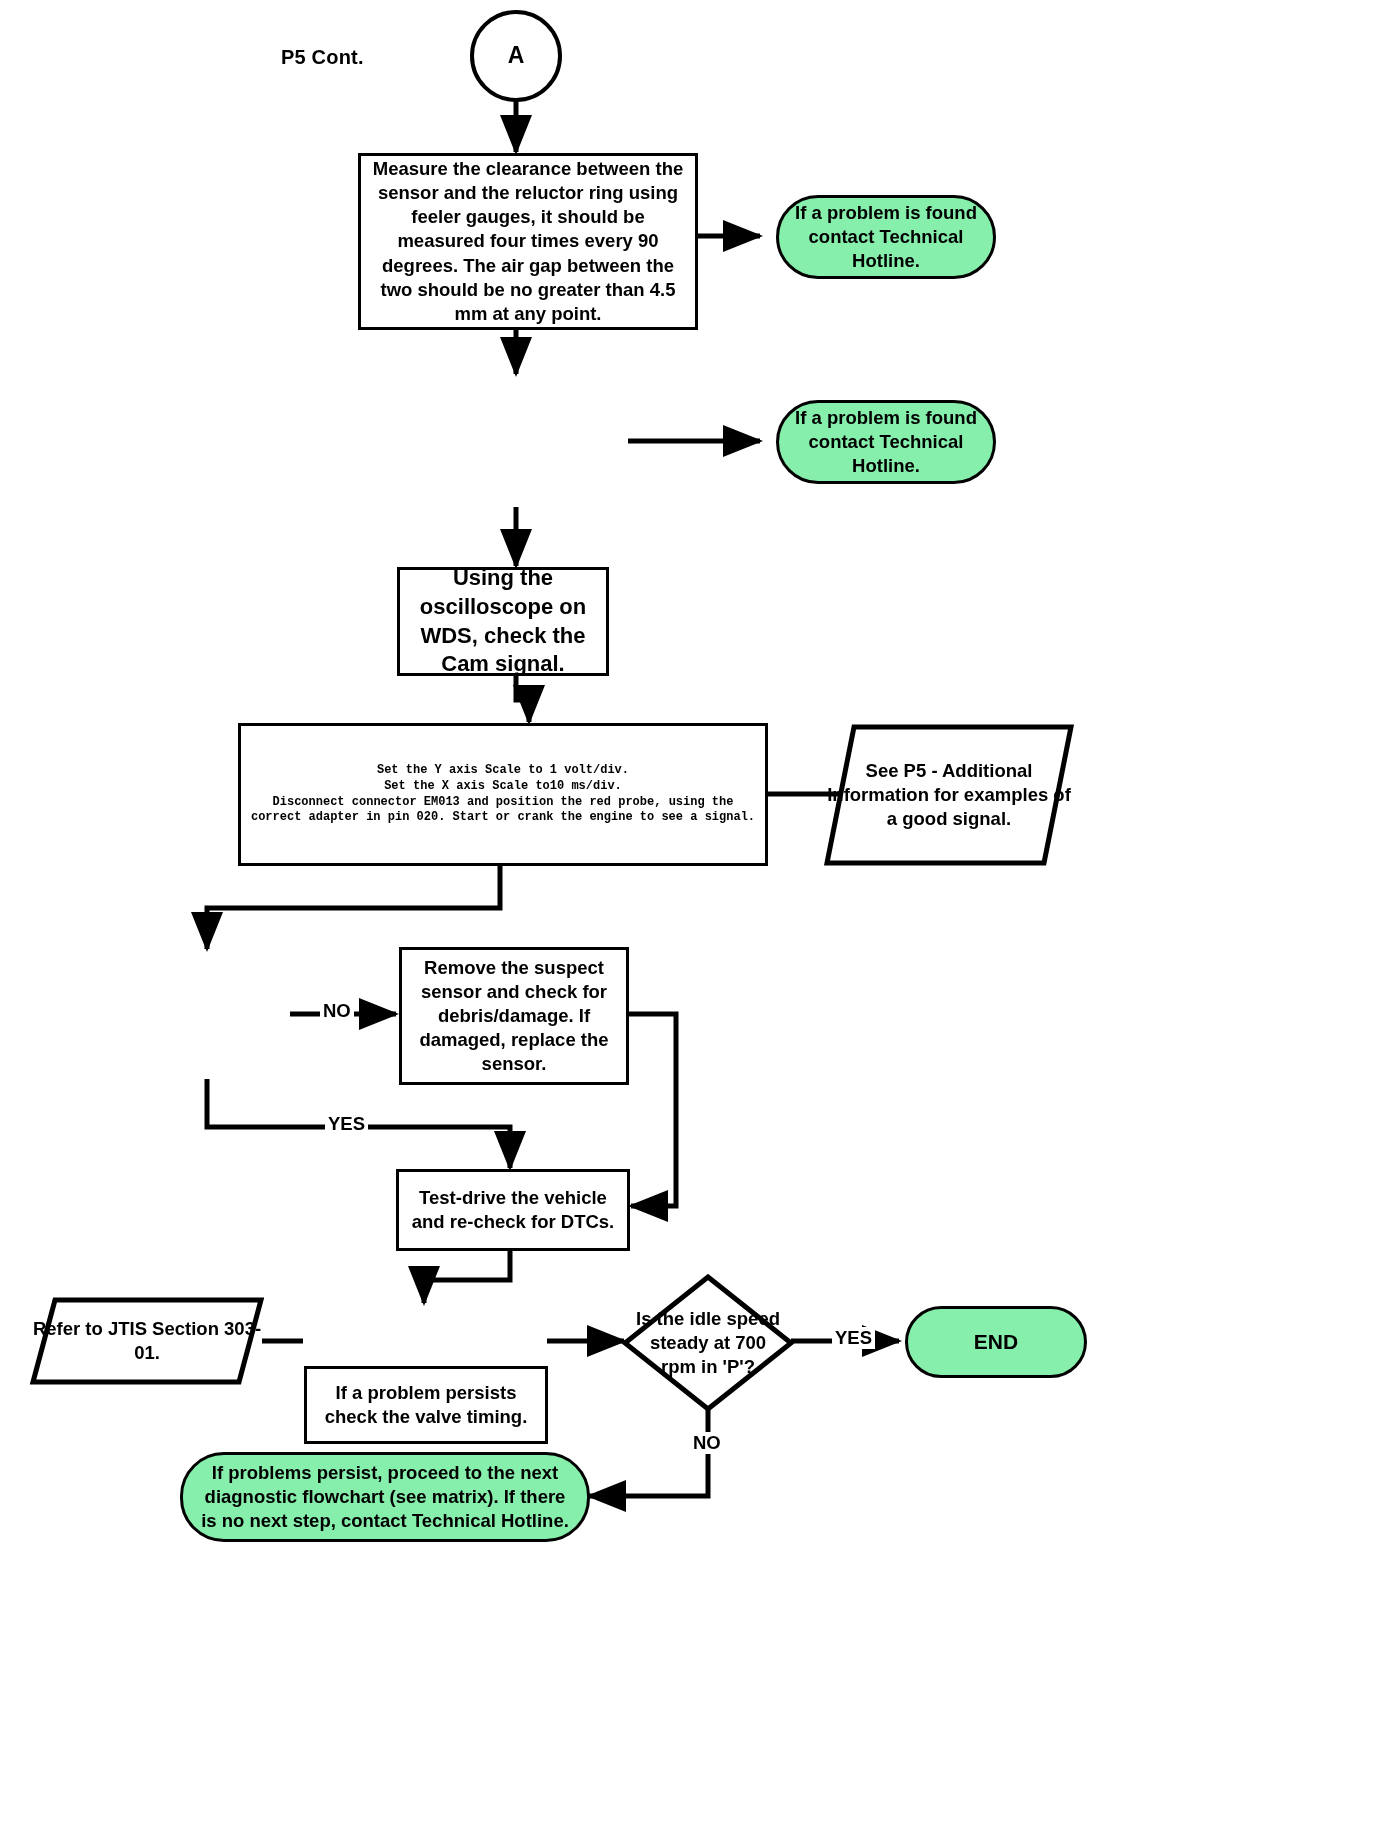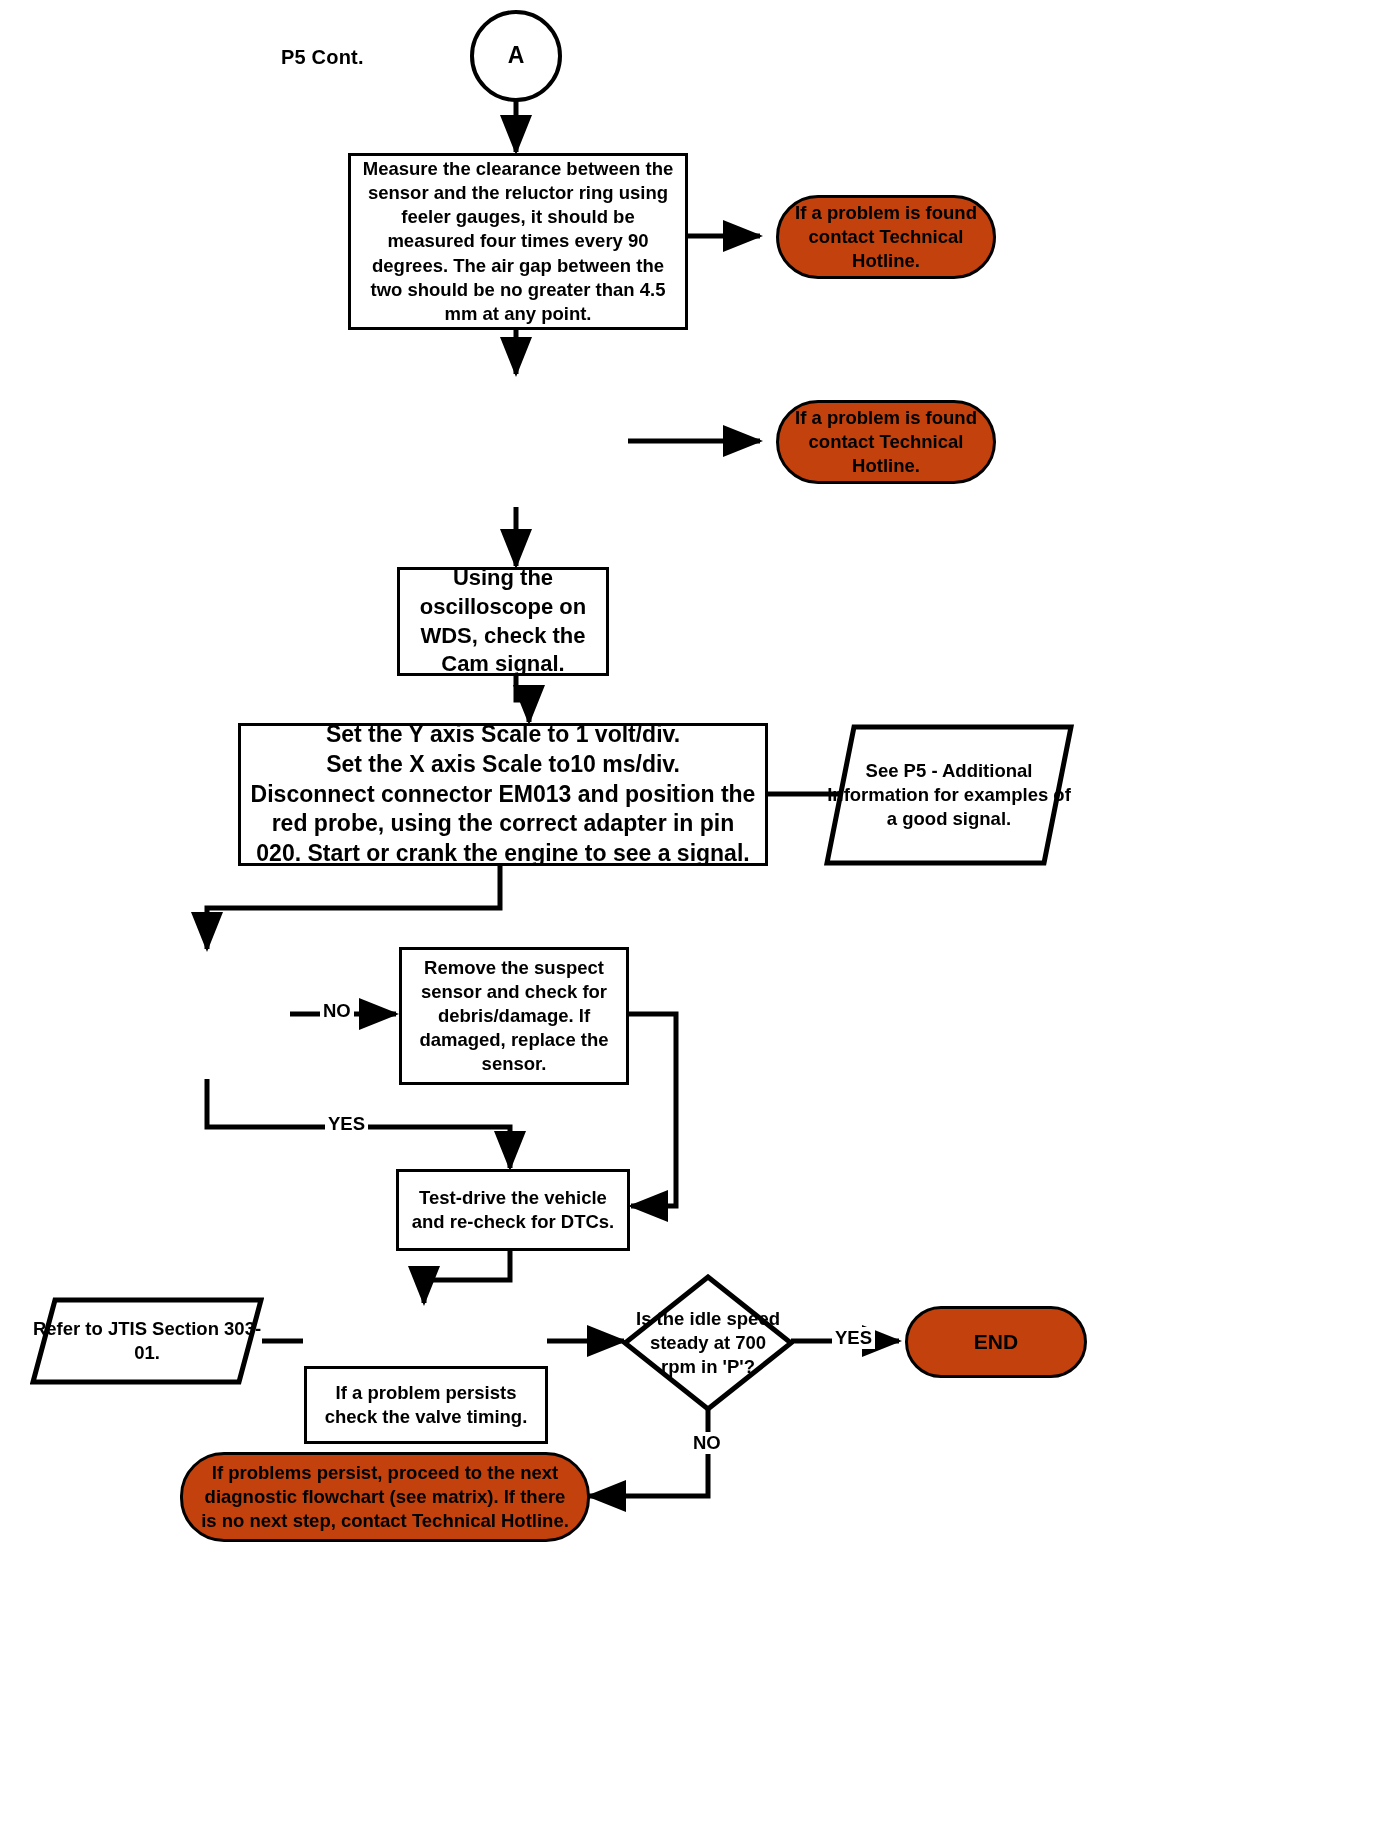--- a/index.html
+++ b/index.html
@@ -27,21 +27,21 @@
     font-weight:bold;
     color:#000;
   }
   .process{
     border:3px solid #000;
     background:#fff;
     padding:6px 8px;
   }
   .terminator{
     border:3px solid #000;
-    background:#c2410c;
+    background:#86efac;
     border-radius:44px;
     padding:6px 14px;
   }
   .connector-circle{
     border:4px solid #000;
     background:#fff;
     border-radius:50%;
   }
   .label-plain{
     position:absolute;
@@ -141,30 +141,30 @@
       <path d="M852,1794 L852,1794"></path>
       <path d="M767,1794 L767,1794"></path>
       <path d="M768,794 L852,794"></path>
     </g>
   </svg>
 
   <div class="label-plain" style="left:278px;top:46px;font-size:20px;letter-spacing:0.2px;">P5 Cont.</div>
 
   <div class="node connector-circle" style="left:470px;top:10px;width:92px;height:92px;font-size:23px;">A</div>
 
-  <div class="node process" style="left:348px;top:153px;width:340px;height:177px;font-size:18.5px;">Measure the clearance between the sensor and the reluctor ring using feeler gauges, it should be measured four times every 90 degrees. The air gap between the two should be no greater than 4.5 mm at any point.</div>
+  <div class="node process" style="left:358px;top:153px;width:340px;height:177px;font-size:18.5px;">Measure the clearance between the sensor and the reluctor ring using feeler gauges, it should be measured four times every 90 degrees. The air gap between the two should be no greater than 4.5 mm at any point.</div>
 
   <div class="node terminator" style="left:776px;top:195px;width:220px;height:84px;font-size:18.5px;">If a problem is found contact Technical Hotline.</div>
 
 
   <div class="node terminator" style="left:776px;top:400px;width:220px;height:84px;font-size:18.5px;">If a problem is found contact Technical Hotline.</div>
 
   <div class="node process" style="left:397px;top:567px;width:212px;height:109px;font-size:22px;">Using the oscilloscope on WDS, check the Cam signal.</div>
 
-  <div class="node process" style="left:238px;top:723px;width:530px;height:143px;font-size:23px;white-space:pre-line;">Set the Y axis Scale to 1 volt/div.
+  <div class="node process" style="left:238px;top:723px;width:530px;height:143px;font-size:12px;white-space:pre-line;font-family:Liberation Mono, monospace;">Set the Y axis Scale to 1 volt/div.
 Set the X axis Scale to10 ms/div.
 Disconnect connector EM013 and position the red probe, using the correct adapter in pin 020. Start or crank the engine to see a signal.</div>
 
   <div class="para" style="left:824px;top:724px;width:250px;height:142px;font-size:18.5px;">
     <svg viewBox="0 0 250 142" preserveAspectRatio="none">
       <polygon points="30,3 247,3 220,139 3,139" fill="#fff" stroke="#000" stroke-width="5"></polygon>
     </svg>
     <div class="para-inner">See P5 - Additional Information for examples of a good signal.</div>
   </div>
 

